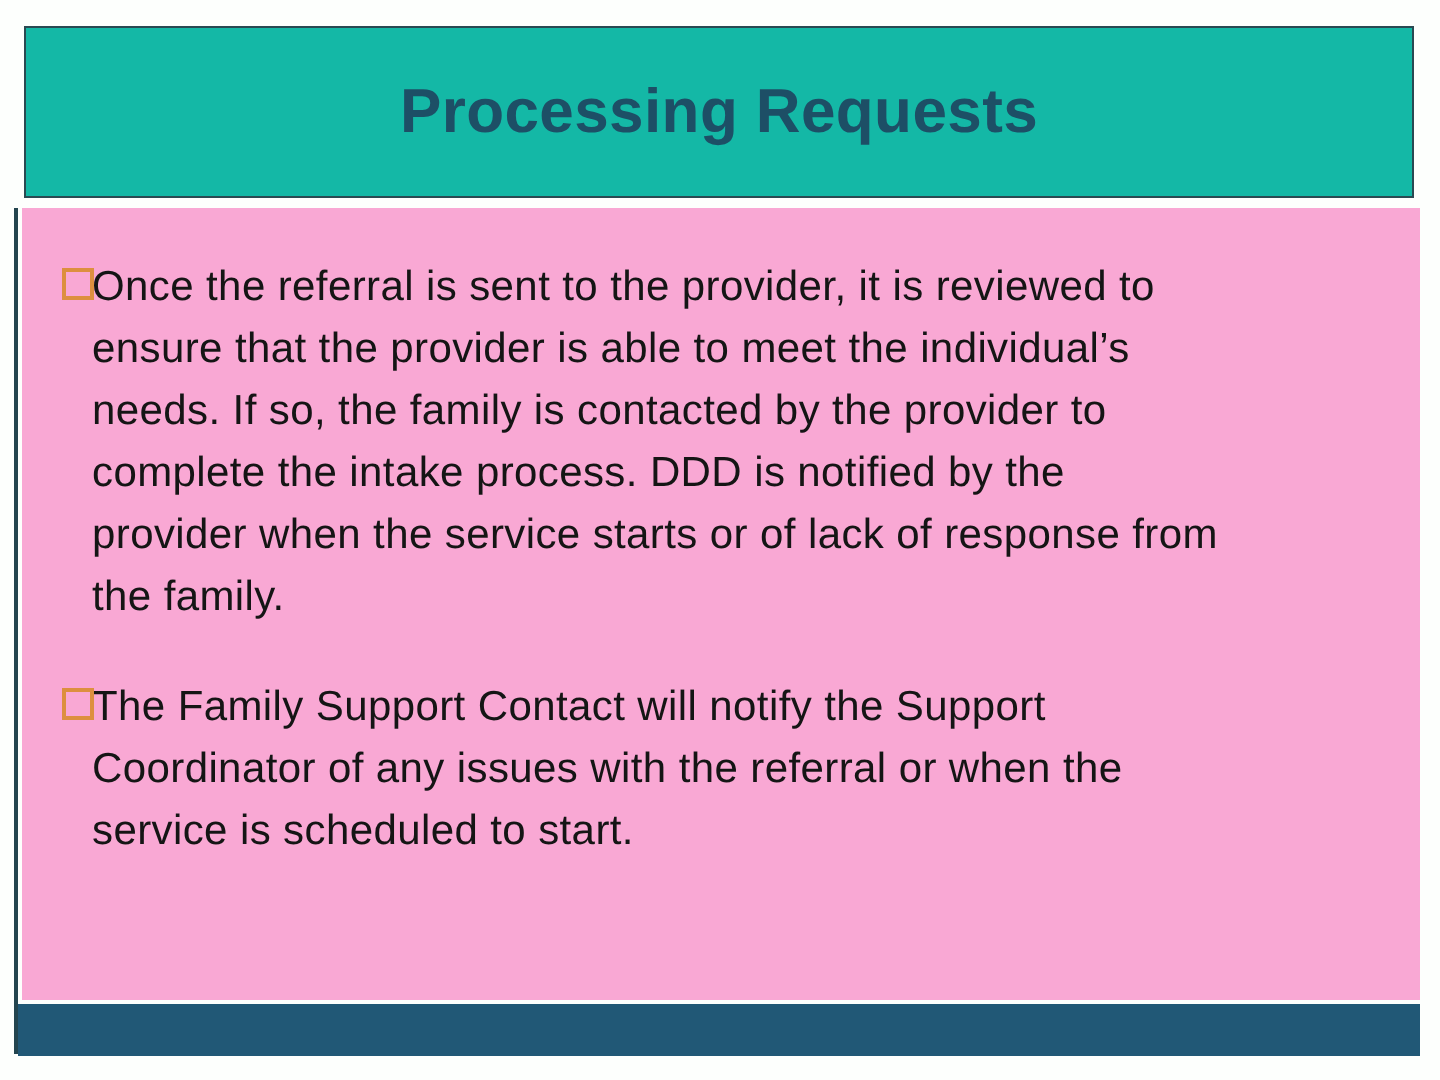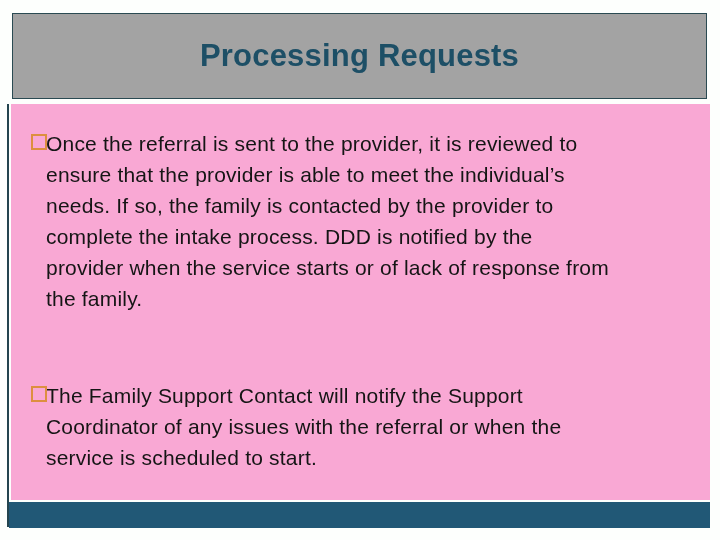--- a/index.html
+++ b/index.html
@@ -10,21 +10,21 @@
     position: relative;
     overflow: hidden;
   }
   .slide { position: absolute; inset: 0; }
 
   
   .title-box {
     position: absolute;
     left: 12px; top: 13px;
     width: 695px; height: 86px;
-    background: #a3a3a3;
+    background: #14b8a6;
     border: 1px solid #2a4a52;
     box-sizing: border-box;
     display: flex; align-items: center; justify-content: center;
   }
   .title-box h1 {
     margin: 0;
     font-size: 31px;
     font-weight: bold;
     letter-spacing: 0.2px;
     color: #1d4f66;
@@ -44,21 +44,21 @@
     left: 11px; top: 104px;
     width: 699px; height: 396px;
     background: #f9a8d4;
     box-sizing: border-box;
     padding: 24px 20px 0 35px;
   }
   .bullet-item {
     position: relative;
     padding-left: 0;
   }
-  .bullet-item + .bullet-item { margin-top: 66px; }
+  .bullet-item + .bullet-item { margin-top: 24px; }
   .bullet-square {
     position: absolute;
     left: -15px; top: 6px;
     width: 12px; height: 12px;
     border: 2px solid #dd8f3f;
     background: transparent;
     box-sizing: content-box;
   }
   .bullet-item p {
     margin: 0;

